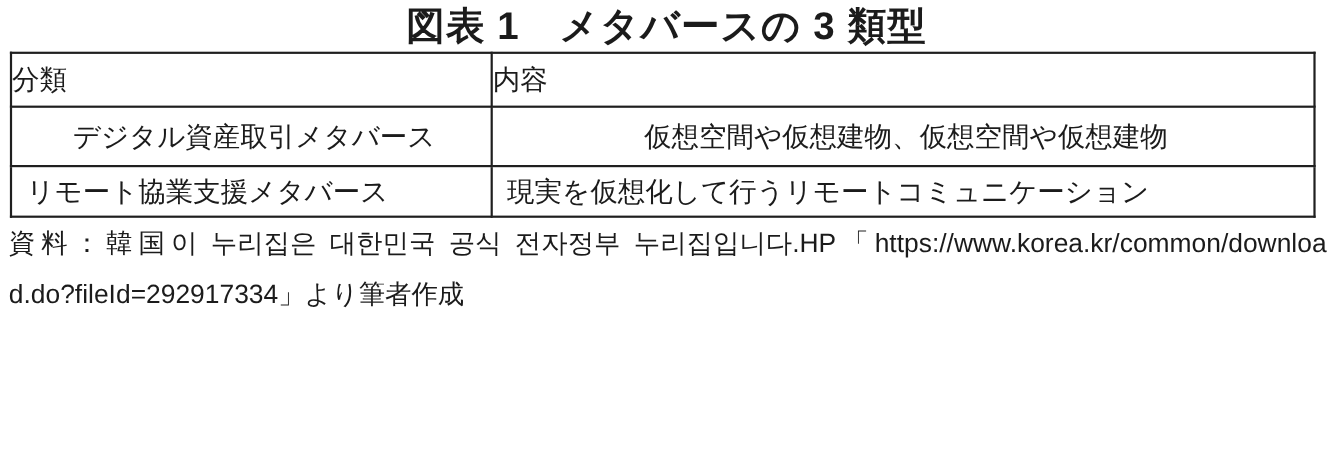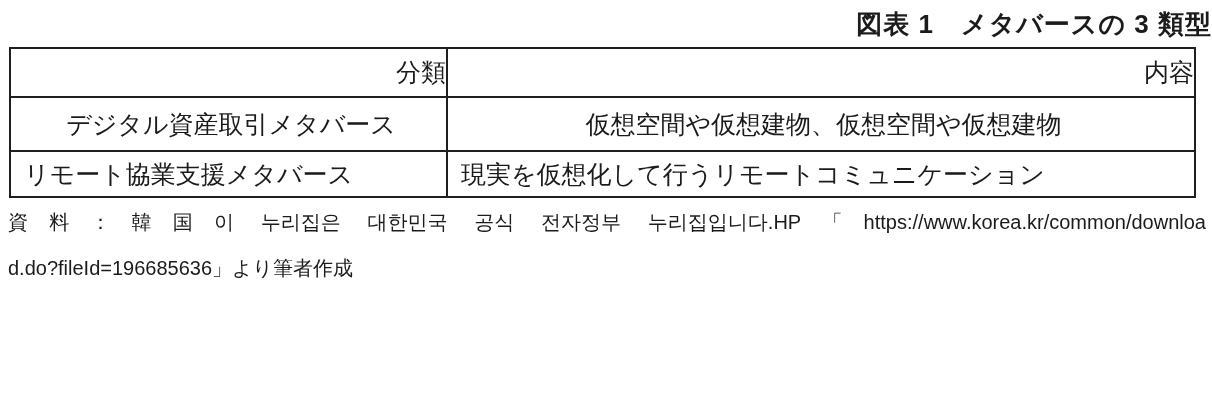--- a/index.html
+++ b/index.html
@@ -14,22 +14,22 @@
     color: #1b1b1b;
     overflow: hidden;
   }
   .page {
     position: relative;
     width: 1212px;
     height: 409px;
   }
   .figure-title {
     padding-top: 8px;
-    text-align: right;
-    font-size: 26px;
+    text-align: center;
+    font-size: 35px;
     font-weight: bold;
     letter-spacing: 1px;
     line-height: 32px;
   }
   table.types-table {
     border-collapse: collapse;
     table-layout: fixed;
     margin: 7px 0 0 9px;
     width: 1185px;
   }
@@ -37,21 +37,21 @@
   col.col-content  { width: 748px; }
   .types-table th,
   .types-table td {
     border: 2px solid #1f1f1f;
     font-size: 25px;
     font-weight: normal;
     box-sizing: border-box;
   }
   .types-table th {
     height: 49px;
-    text-align: right;
+    text-align: left;
     vertical-align: middle;
     padding: 0;
     border-radius: 11px;
   }
   .types-table td {
     padding: 0 8px 0 13px;
     text-align: left;
   }
   tr.row-tall td {
     height: 101px;
@@ -59,21 +59,21 @@
     padding-top: 11px;
   }
   tr.row-tall .cat-line2 {
     margin-top: 25px;
   }
   tr.row-mid td  { height: 54px; vertical-align: middle; text-align: center; }
   tr.row-last td { height: 46px; vertical-align: middle; border-radius: 23px; }
   .source-note {
     margin: 9px 24px 0 8px;
     width: 1198px;
-    font-size: 20px;
+    font-size: 24px;
     line-height: 30px;
   }
   .source-line-1 {
     text-align: justify;
     text-align-last: justify;
     word-break: keep-all;
   }
   .source-line-2 {
     margin-top: 16px;
     text-align: left;
@@ -104,16 +104,16 @@
       </tr>
       <tr class="row-last">
         <td>リモート協業支援メタバース</td>
         <td>現実を仮想化して行うリモートコミュニケーション</td>
       </tr>
     </tbody>
   </table>
 
   <div class="source-note">
     <div class="source-line-1">資料：韓国이 누리집은 대한민국 공식 전자정부 누리집입니다.HP「https://www.korea.kr/common/downloa</div>
-    <div class="source-line-2">d.do?fileId=196685636」より筆者作成</div>
+    <div class="source-line-2">d.do?fileId=292917334」より筆者作成</div>
   </div>
 
 </div>
 
 </body></html>

